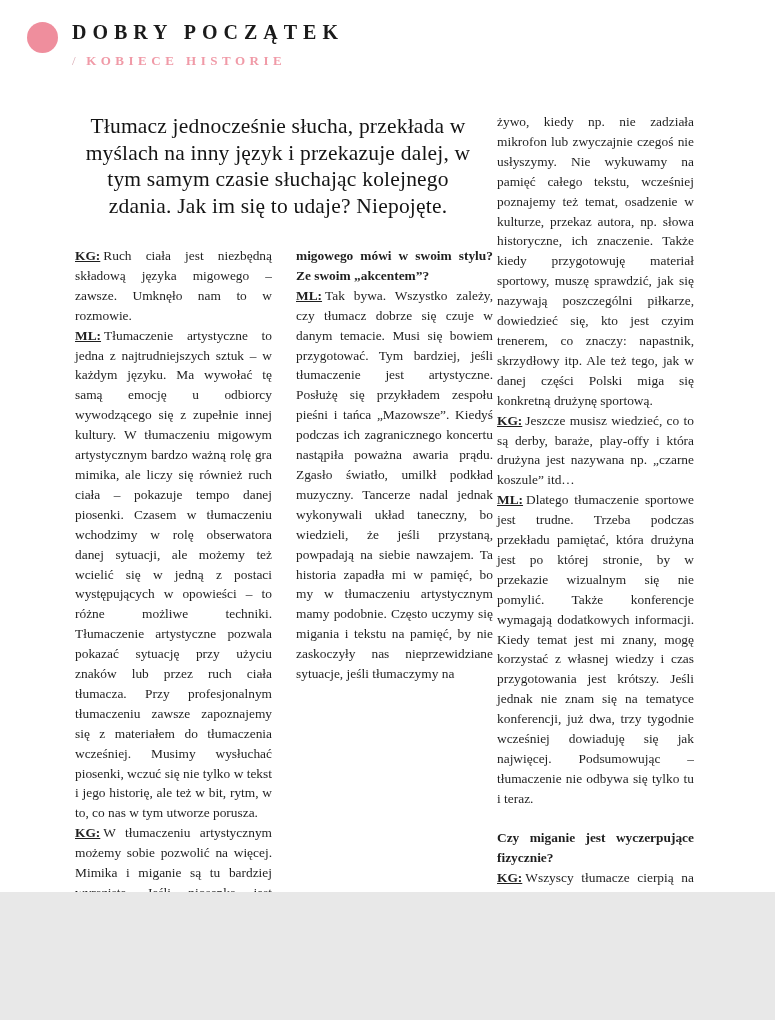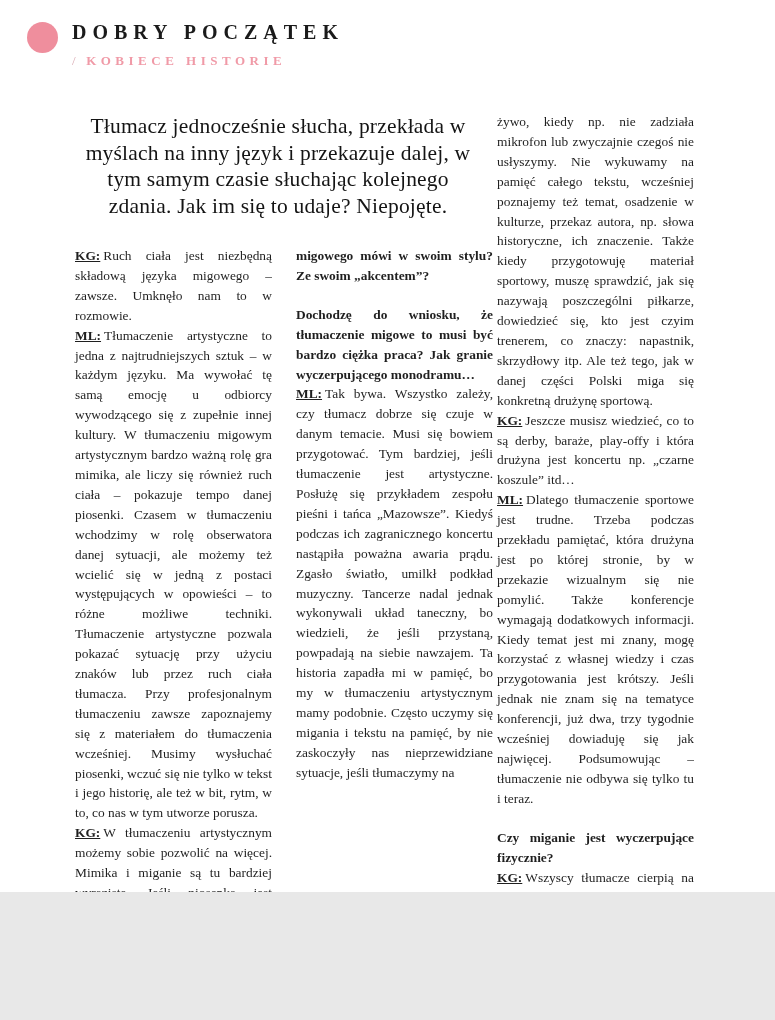--- a/index.html
+++ b/index.html
@@ -96,27 +96,26 @@
 
   <div class="col col1">
     <p class="para"><span class="spk">KG:</span><span>Ruch ciała jest niezbędną składową języka migowego – zawsze. Umknęło nam to w rozmowie.</span></p>
     <p class="para"><span class="spk">ML:</span><span>Tłumaczenie artystyczne to jedna z najtrudniejszych sztuk – w każdym języku. Ma wywołać tę samą emocję u odbiorcy wywodzącego się z zupełnie innej kultury. W tłumaczeniu migowym artystycznym bardzo ważną rolę gra mimika, ale liczy się również ruch ciała – pokazuje tempo danej piosenki. Czasem w tłumaczeniu wchodzimy w rolę obserwatora danej sytuacji, ale możemy też wcielić się w jedną z postaci występujących w opowieści – to różne możliwe techniki. Tłumaczenie artystyczne pozwala pokazać sytuację przy użyciu znaków lub przez ruch ciała tłumacza. Przy profesjonalnym tłumaczeniu zawsze zapoznajemy się z materiałem do tłumaczenia wcześniej. Musimy wysłuchać piosenki, wczuć się nie tylko w tekst i jego historię, ale też w bit, rytm, w to, co nas w tym utworze porusza.</span></p>
     <p class="para"><span class="spk">KG:</span><span>W tłumaczeniu artystycznym możemy sobie pozwolić na więcej. Mimika i miganie są tu bardziej wyraziste. Jeśli piosenka jest melancholijna, interpretacja też taka się stanie – miganie będzie delikatniejsze, wyciągnięte. Ciało podobnie – staje się w tłumaczeniu podkładem muzycznym. Migi i mimika twarzy zaś – to tekst.</span></p>
 
   </div>
 
   <div class="col col2">
     <p class="para question cont"><span>migowego mówi w swoim stylu? Ze swoim „akcentem”?</span></p>
-    <p class="para question"><span>Dochodzę do wniosku, że tłumaczenie migowe to musi być bardzo ciężka praca? Jak granie wyczerpującego monodramu…</span></p>
     <p class="para"><span class="spk">ML:</span><span>Tak bywa. Wszystko zależy, czy tłumacz dobrze się czuje w danym temacie. Musi się bowiem przygotować. Tym bardziej, jeśli tłumaczenie jest artystyczne. Posłużę się przykładem zespołu pieśni i tańca „Mazowsze”. Kiedyś podczas ich zagranicznego koncertu nastąpiła poważna awaria prądu. Zgasło światło, umilkł podkład muzyczny. Tancerze nadal jednak wykonywali układ taneczny, bo wiedzieli, że jeśli przystaną, powpadają na siebie nawzajem. Ta historia zapadła mi w pamięć, bo my w tłumaczeniu artystycznym mamy podobnie. Często uczymy się migania i tekstu na pamięć, by nie zaskoczyły nas nieprzewidziane sytuacje, jeśli tłumaczymy na</span></p>
   </div>
 
   <div class="col col3">
     <p class="para"><span class="spk"></span><span>żywo, kiedy np. nie zadziała mikrofon lub zwyczajnie czegoś nie usłyszymy. Nie wykuwamy na pamięć całego tekstu, wcześniej poznajemy też temat, osadzenie w kulturze, przekaz autora, np. słowa historyczne, ich znaczenie. Także kiedy przygotowuję materiał sportowy, muszę sprawdzić, jak się nazywają poszczególni piłkarze, dowiedzieć się, kto jest czyim trenerem, co znaczy: napastnik, skrzydłowy itp. Ale też tego, jak w danej części Polski miga się konkretną drużynę sportową.</span></p>
-    <p class="para"><span class="spk">KG:</span><span>Jeszcze musisz wiedzieć, co to są derby, baraże, play-offy i która drużyna jest koncertu np. „czarne koszule” itd…</span></p>
+    <p class="para"><span class="spk">KG:</span><span>Jeszcze musisz wiedzieć, co to są derby, baraże, play-offy i która drużyna jest nazywana np. „czarne koszule” itd…</span></p>
     <p class="para"><span class="spk">ML:</span><span>Dlatego tłumaczenie sportowe jest trudne. Trzeba podczas przekładu pamiętać, która drużyna jest po której stronie, by w przekazie wizualnym się nie pomylić. Także konferencje wymagają dodatkowych informacji. Kiedy temat jest mi znany, mogę korzystać z własnej wiedzy i czas przygotowania jest krótszy. Jeśli jednak nie znam się na tematyce konferencji, już dwa, trzy tygodnie wcześniej dowiaduję się jak najwięcej. Podsumowując – tłumaczenie nie odbywa się tylko tu i teraz.</span></p>
     <p class="para question"><span>Czy miganie jest wyczerpujące fizycznie?</span></p>
     <p class="para"><span class="spk">KG:</span><span>Wszyscy tłumacze cierpią na tę samą dolegliwość – napięcie kumuluje się im w barkach. Jesteśmy częstymi klientami gabinetów masażu.</span></p>
     <p class="para"><span class="spk">ML:</span><span>Wiele naszych koleżanek i kolegów cierpi też na inną dolegliwość – tzw. łokieć tenisisty. Żartujemy, że niedługo będzie nazywany łokciem tłumacza migowego.</span></p>
 
   </div>
 
   <div class="cont-arrow">▶</div>
 
   <div class="footer">

